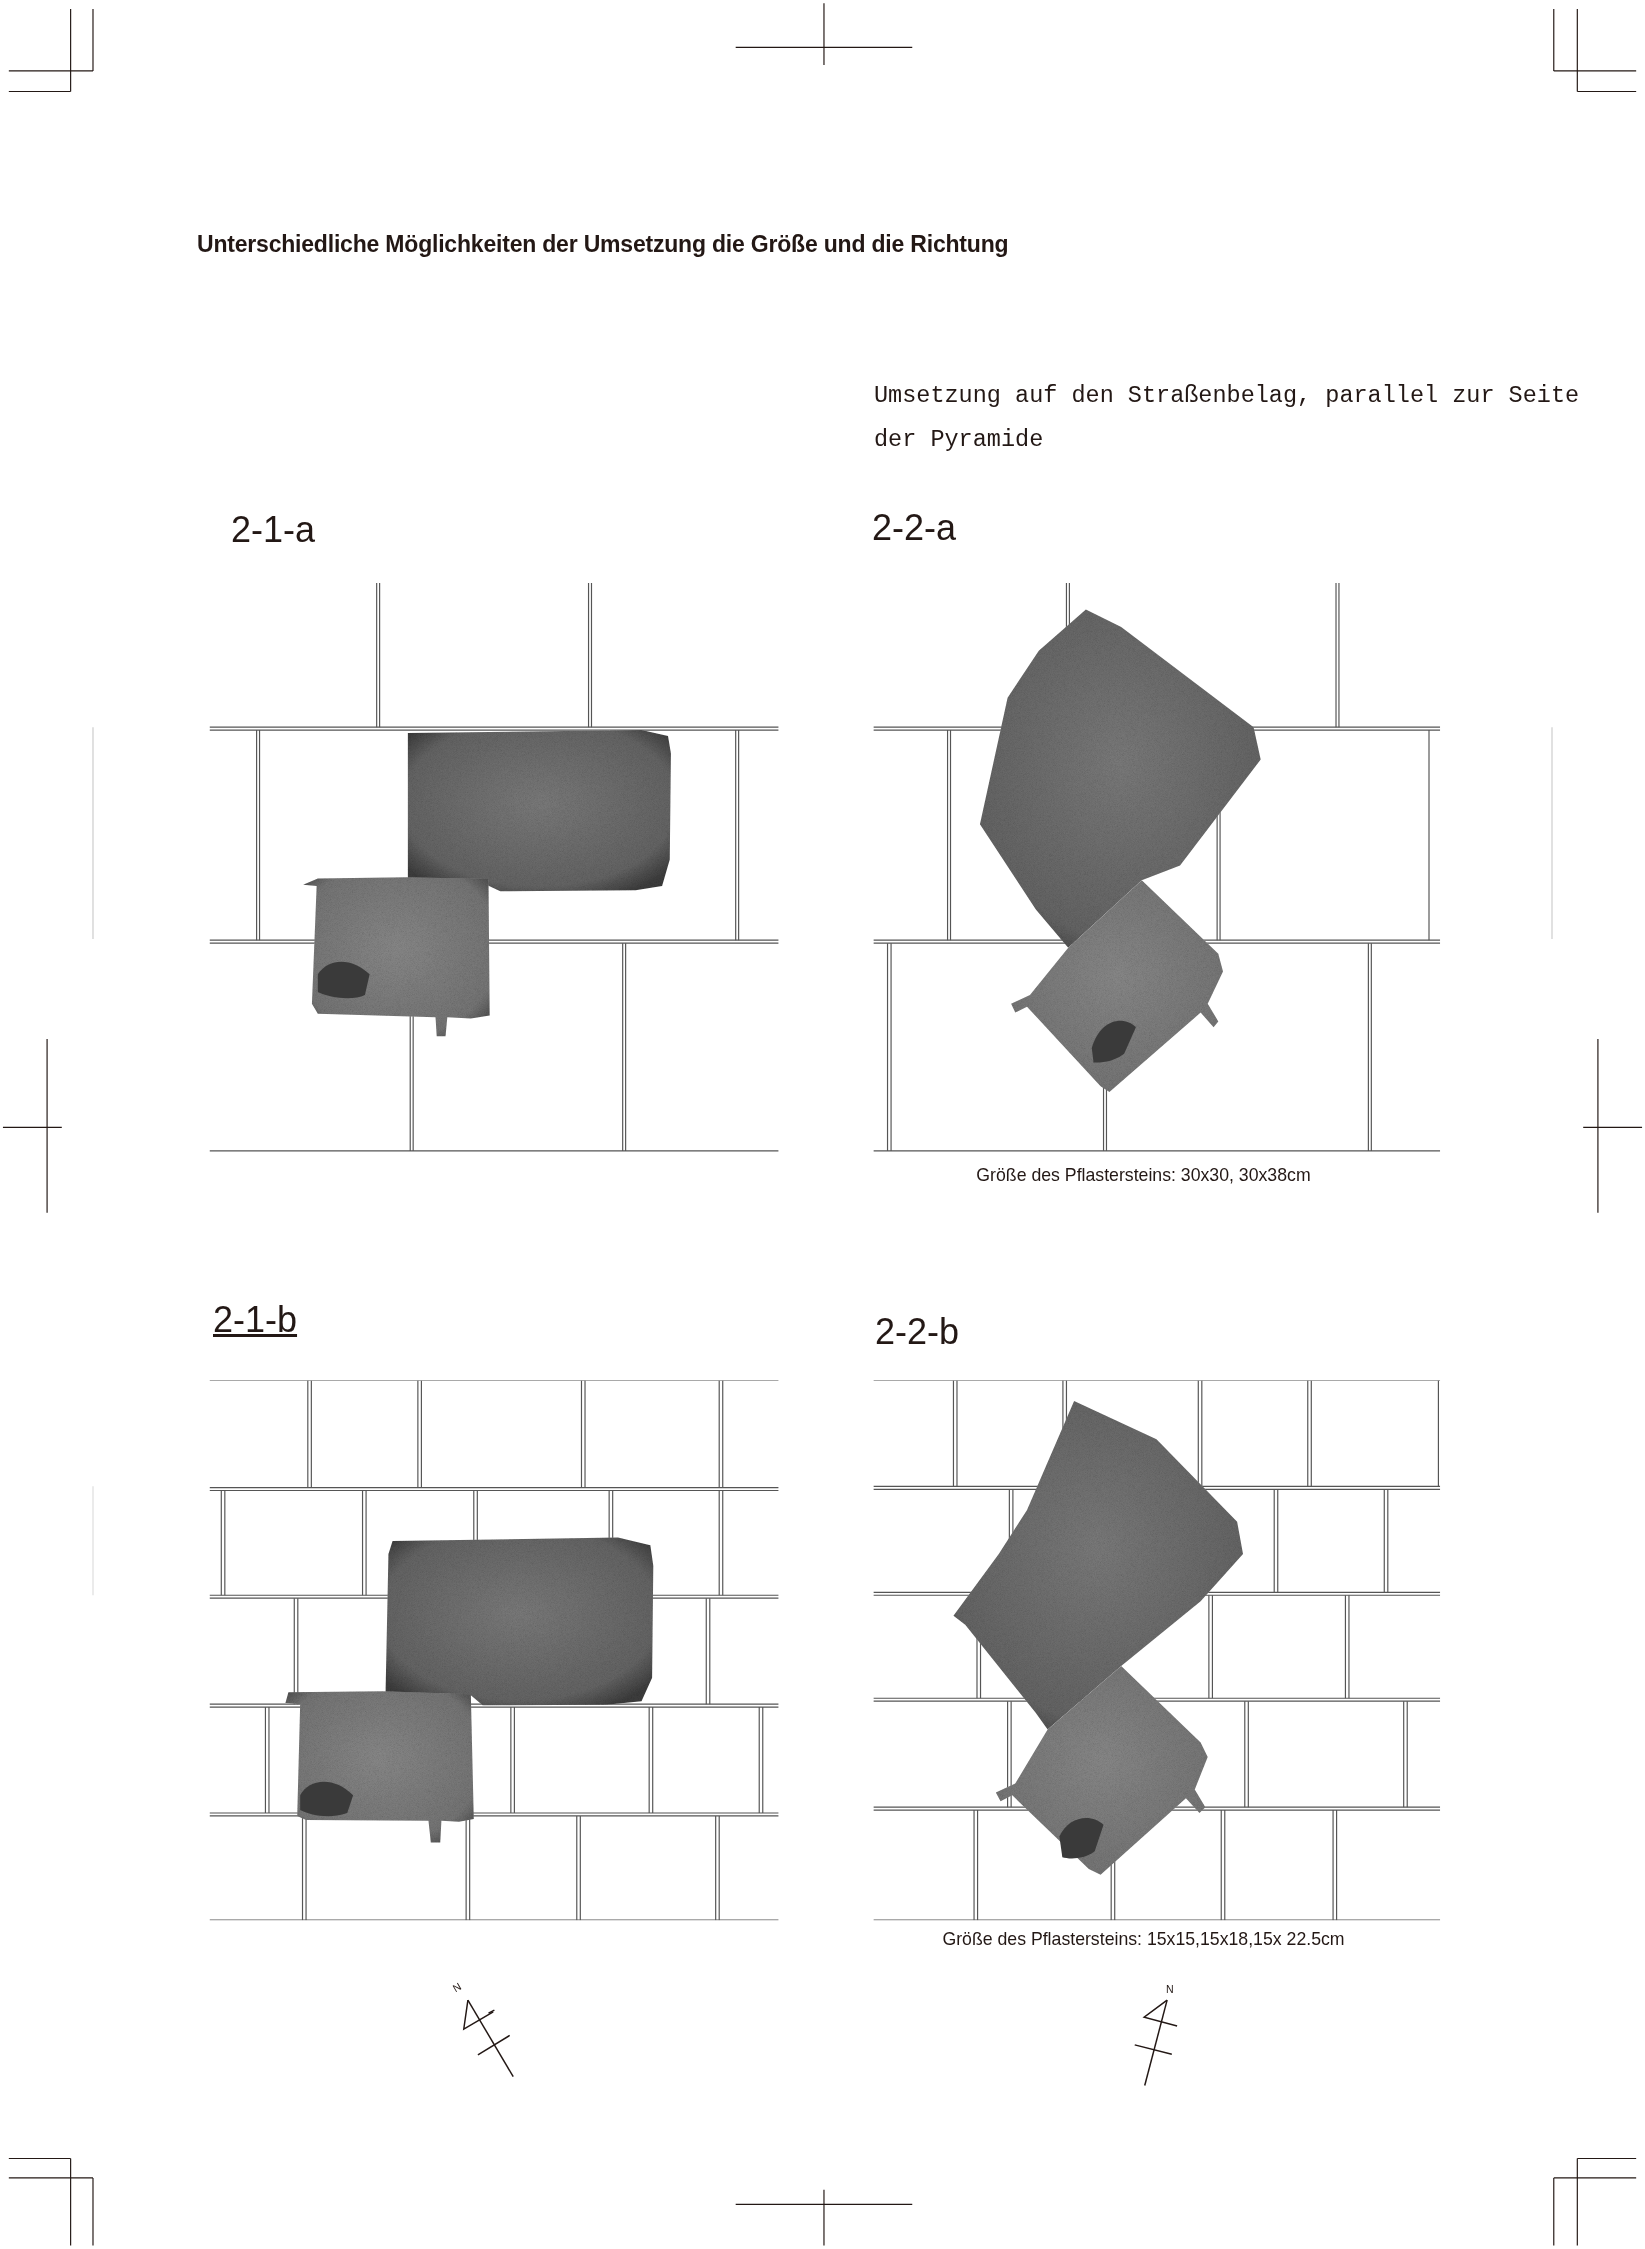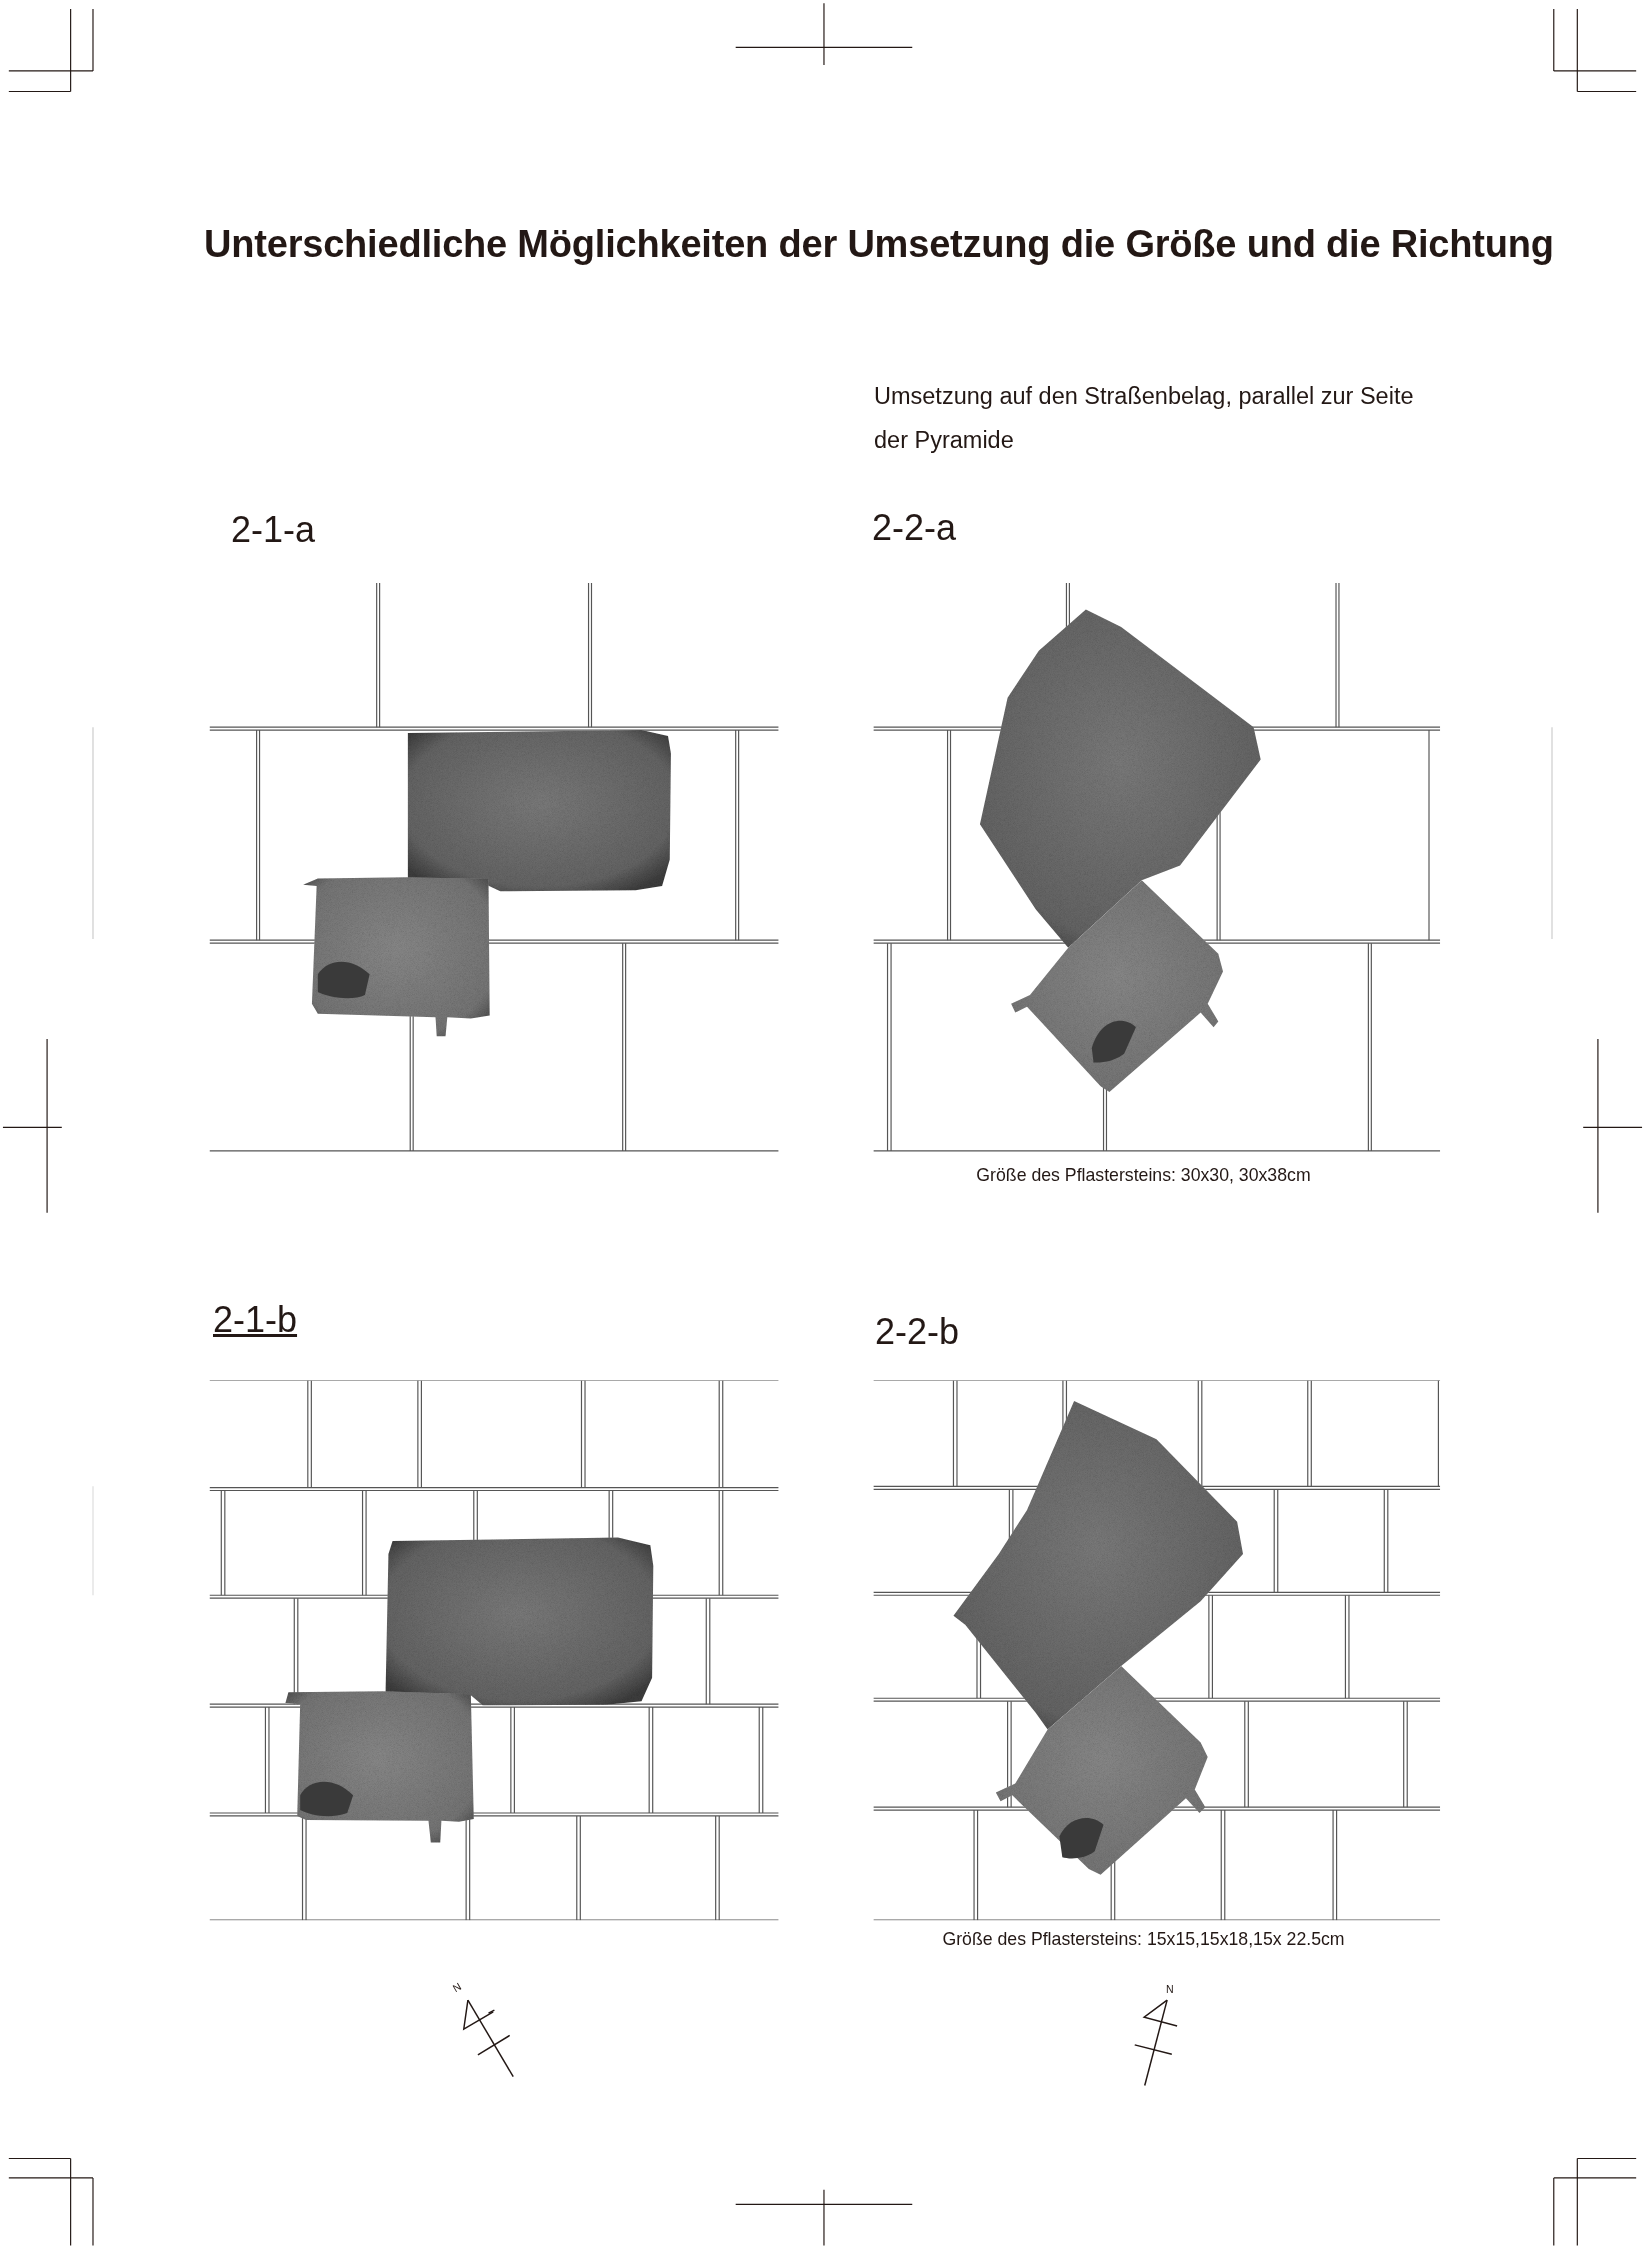--- a/index.html
+++ b/index.html
@@ -1,19 +1,19 @@
 <!DOCTYPE html>
 <html style="font-size:9.4px"><head>
 <meta charset="utf-8">
 <style>
   html,body{margin:0;padding:0;background:#fff;}
   body{width:1645px;height:2250px;position:relative;overflow:hidden;font-family:"Liberation Sans",sans-serif;color:#231815;}
   .abs{position:absolute;}
-  .title{left:204px;top:215px;font-size:38px;font-weight:bold;line-height:58px;letter-spacing:-0.2px;}
-  .subtitle{left:874px;top:374px;font-size:23.5px;line-height:44px;}
+  .title{left:197px;top:215px;font-size:23px;font-weight:bold;line-height:58px;letter-spacing:-0.2px;}
+  .subtitle{left:874px;top:374px;font-size:23.5px;line-height:44px;font-family:Liberation Mono, monospace;}
   .label{font-size:36px;line-height:36px;}
   .caption{font-size:17.7px;line-height:19px;text-align:center;width:589px;}
   svg{position:absolute;left:0;top:0;}
 </style>
 </head>
 <body>
 
 <svg width="1645" height="2250" viewBox="0 0 2795 3822">
   <defs>
     <filter id="grain" x="0" y="0" width="100%" height="100%">

